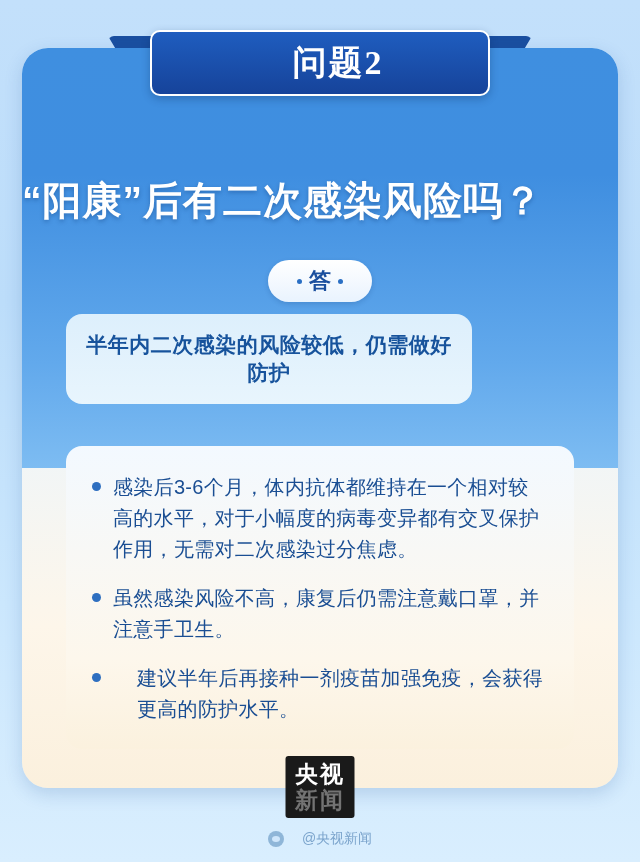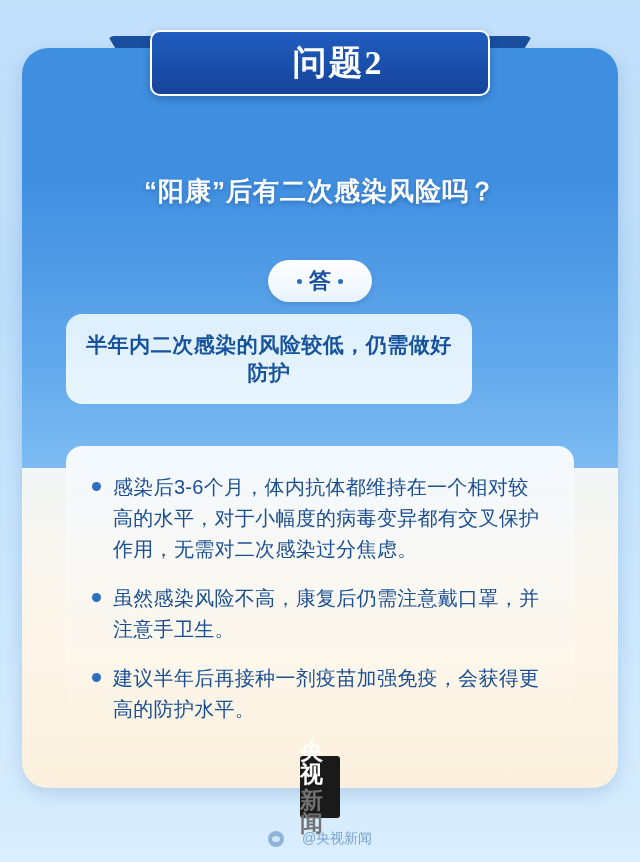--- a/index.html
+++ b/index.html
@@ -87,23 +87,23 @@
     letter-spacing: 2px;
     font-family: "Liberation Serif", serif;
   }
 
   
   .question {
     position: absolute;
     left: 0;
     top: 126px;
     width: 100%;
-    text-align: center;
+    text-align: left;
     color: #ffffff;
-    font-size: 26px;
+    font-size: 39px;
     font-weight: bold;
     letter-spacing: 1px;
     text-shadow: 0 2px 4px rgba(10, 50, 110, 0.35);
   }
 
   
   .answer-label {
     position: absolute;
     left: 50%;
     transform: translateX(-50%);
@@ -162,21 +162,21 @@
     padding: 26px 26px 24px 26px;
     box-sizing: border-box;
     background: linear-gradient(180deg, #f3f9ff 0%, #fdf7ec 70%, #fbf1de 100%);
     border-radius: 16px;
   }
   .point {
     display: flex;
     align-items: flex-start;
     margin-bottom: 18px;
   }
-  .point:last-child { margin-bottom: 0; }
+  .point:last-child { margin-bottom: 0; gap: 24px; }
   .bullet {
     flex: 0 0 auto;
     width: 9px;
     height: 9px;
     border-radius: 50%;
     background: #2e6fc0;
     margin-top: 10px;
     margin-right: 12px;
   }
   .point-text {
@@ -185,21 +185,21 @@
     line-height: 31px;
     letter-spacing: 0.3px;
   }
 
   
   .logo {
     position: absolute;
     left: 50%;
     transform: translateX(-50%);
     top: 756px;
-    width: 40px;
+    width: 69px;
     height: 62px;
     background: #1a1a1a;
     border-radius: 3px;
     display: flex;
     flex-direction: column;
     align-items: center;
     justify-content: center;
     line-height: 1;
   }
   .logo .l1, .logo .l2 {

